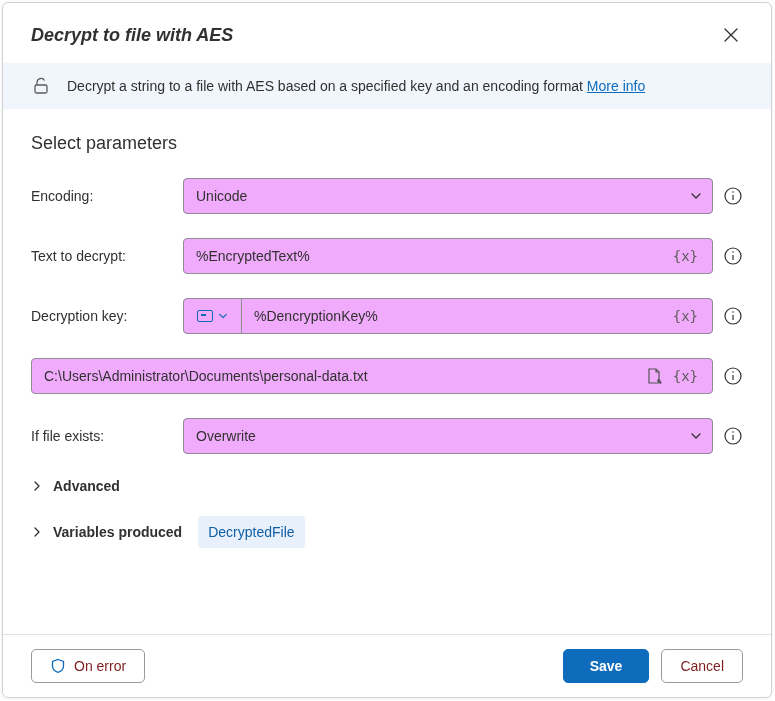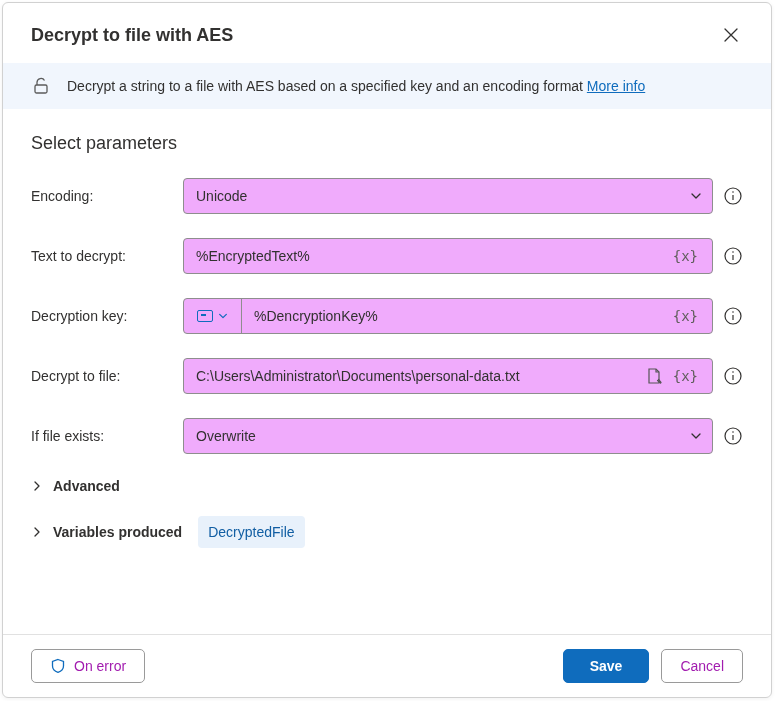--- a/index.html
+++ b/index.html
@@ -19,20 +19,21 @@
     display: flex;
     flex-direction: column;
     margin: 2px;
     box-shadow: 0 1px 4px rgba(0,0,0,0.06);
   }
   .header {
     display: flex;
     align-items: center;
     justify-content: space-between;
     padding: 18px 26px 14px 28px;
+    font-style: italic;
   }
   .header h1 {
     font-size: 18px;
     font-weight: 600;
     color: #323130;
   }
   .close-btn {
     width: 28px; height: 28px;
     display: flex; align-items: center; justify-content: center;
     cursor: pointer;
@@ -185,21 +186,21 @@
     padding: 10px 18px;
     border: 1px solid #9a9a9a;
     border-radius: 5px;
     background: #fff;
     font-size: 14px;
     font-family: inherit;
     cursor: pointer;
     display: inline-flex;
     align-items: center;
     gap: 8px;
-    color: #a21caf;
+    color: #7f1d1d;
   }
   .btn.primary {
     background: #0f6cbd;
     color: #fff;
     border-color: #0f6cbd;
     font-weight: 600;
     padding: 0 26px;
   }
   .footer-right { display: flex; gap: 12px; }
   .shield { width: 16px; height: 16px; }
@@ -280,21 +281,20 @@
         </div>
         <svg class="info-icon" width="20" height="20" viewBox="0 0 20 20" fill="none" stroke="#323130" stroke-width="1.2">
             <circle cx="10" cy="10" r="8"></circle>
             <line x1="10" y1="9" x2="10" y2="14"></line>
             <circle cx="10" cy="6" r="0.8" fill="#323130" stroke="none"></circle>
           </svg>
       </div>
     </div>
 
     <div class="row">
-      <div class="label">Decrypt to file:</div>
       <div class="field-wrap">
         <div class="field">
           <input value="C:\Users\Administrator\Documents\personal-data.txt" style="">
           <svg class="file-icon" width="18" height="18" viewBox="0 0 18 18" fill="none" stroke="#555" stroke-width="1.2">
             <path d="M4 2 h7 l3 3 v11 h-10 z"></path>
               <path d="M11 2 v3 h3"></path>
             <path d="M12.5 13.5 l3 2.5" stroke-linecap="round"></path>
             <path d="M13.5 12.5 l2.5 3" stroke-linecap="round"></path>
           </svg>
           <span class="var-token">{x}</span>

